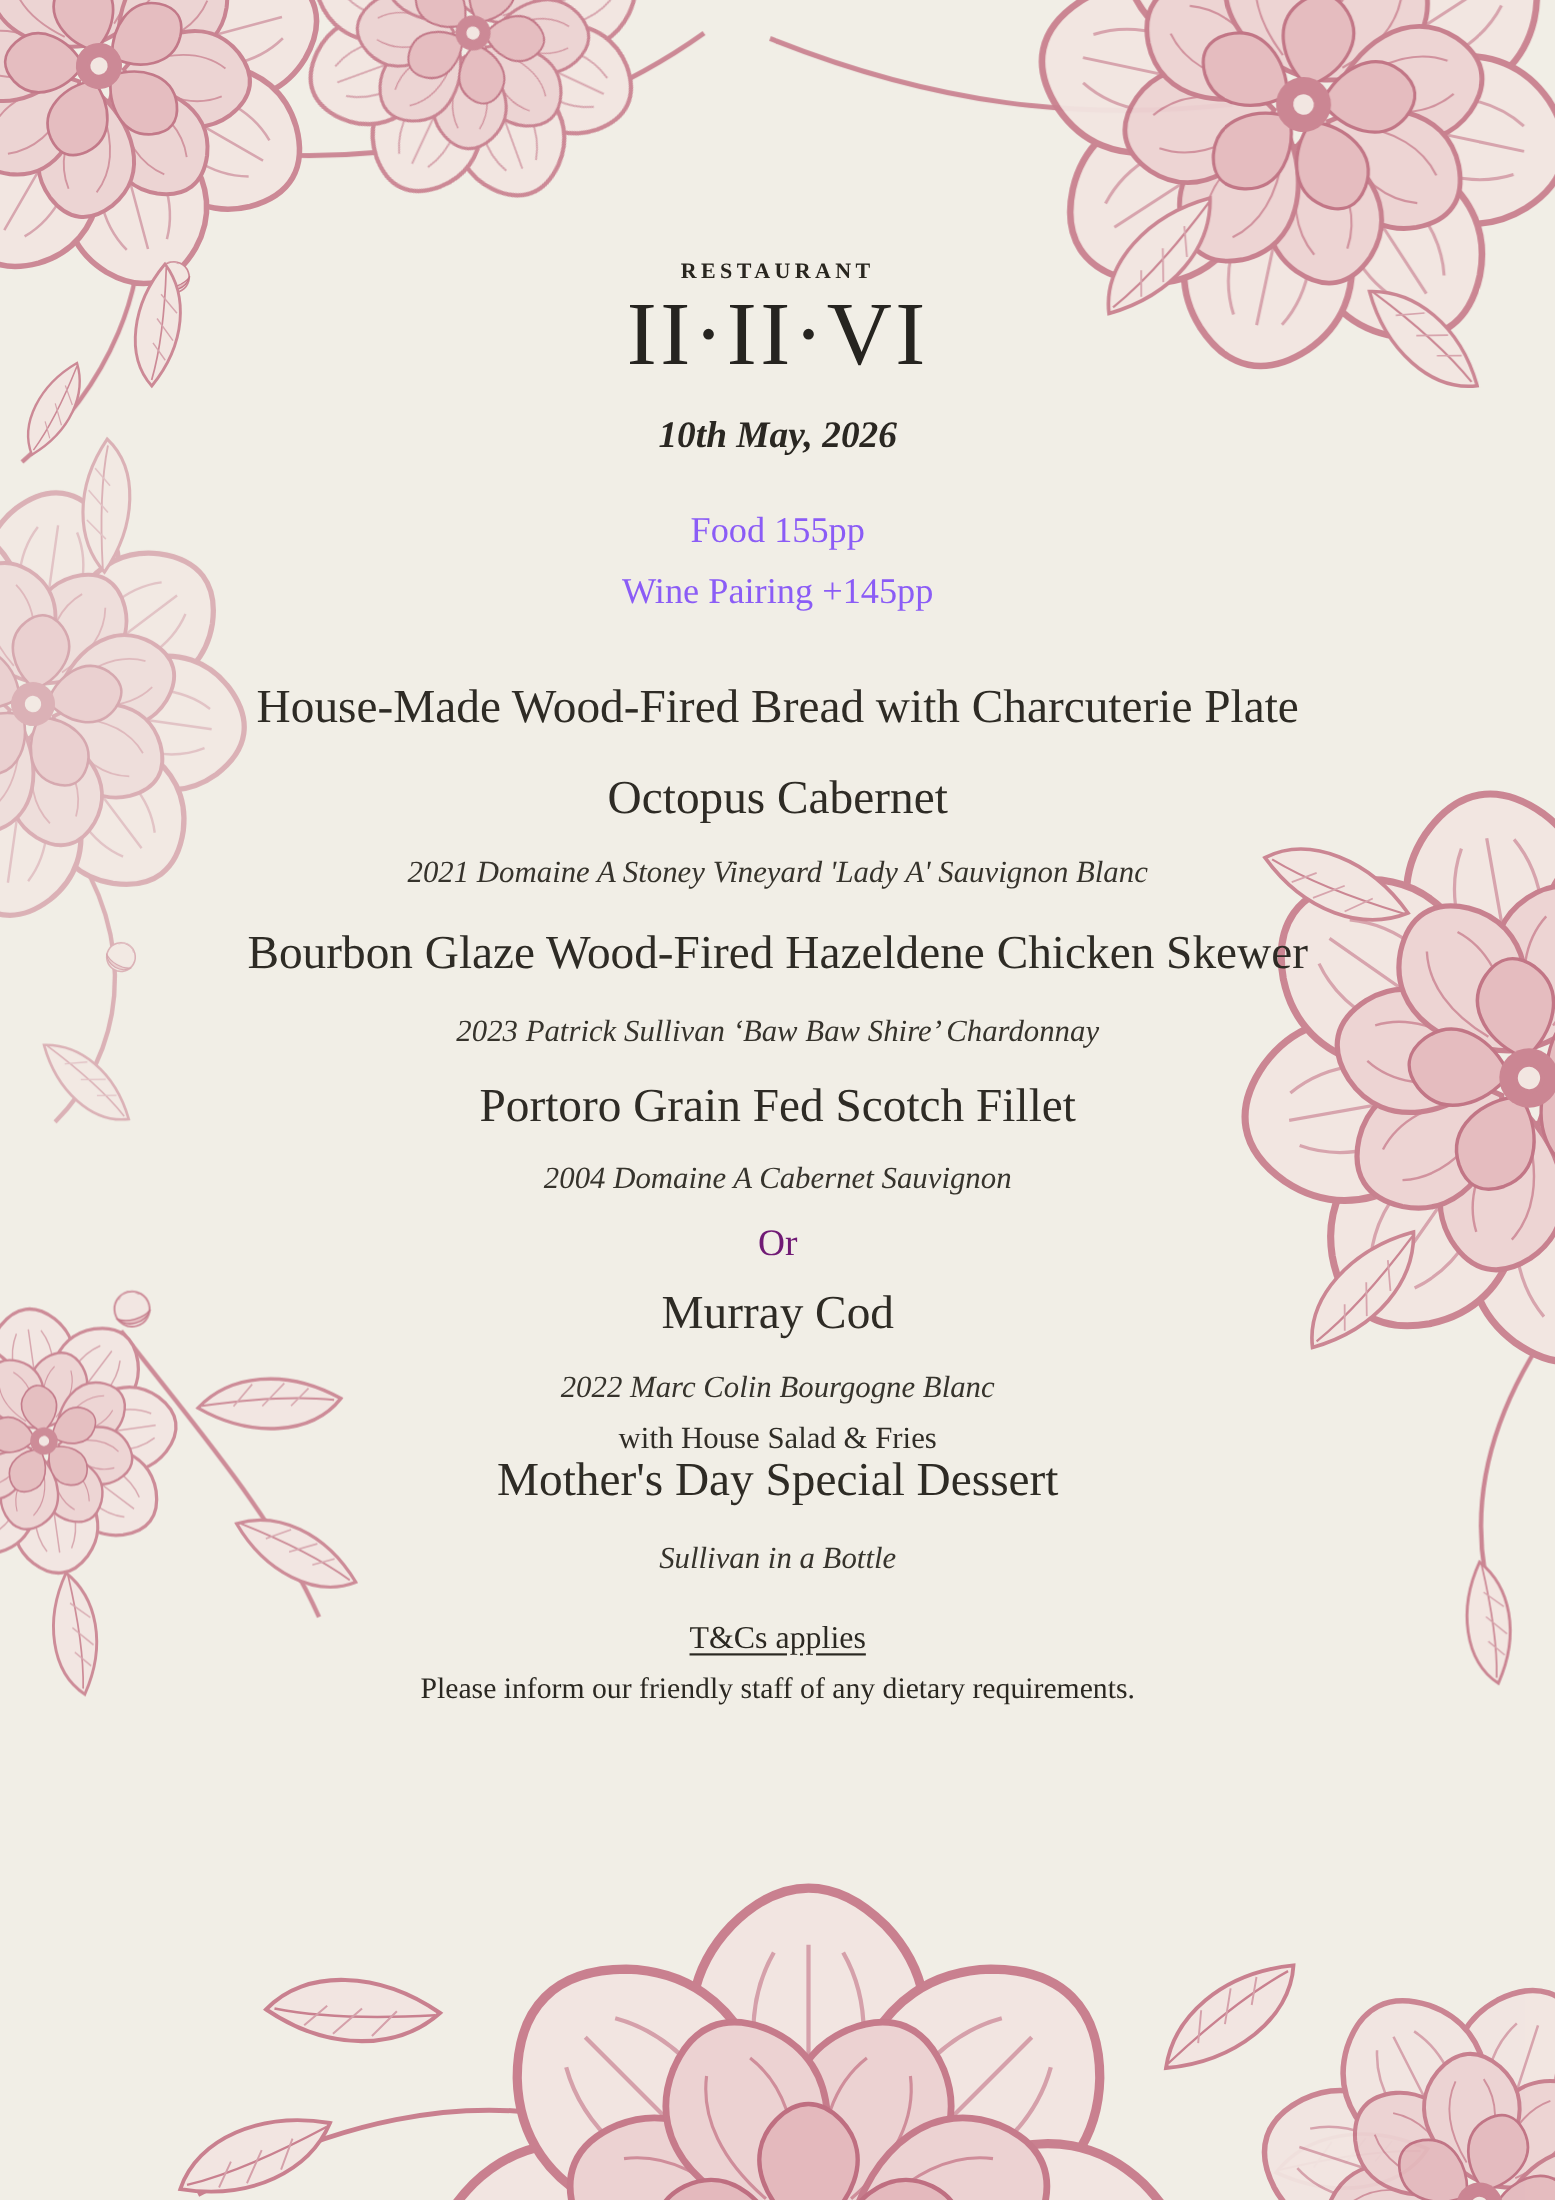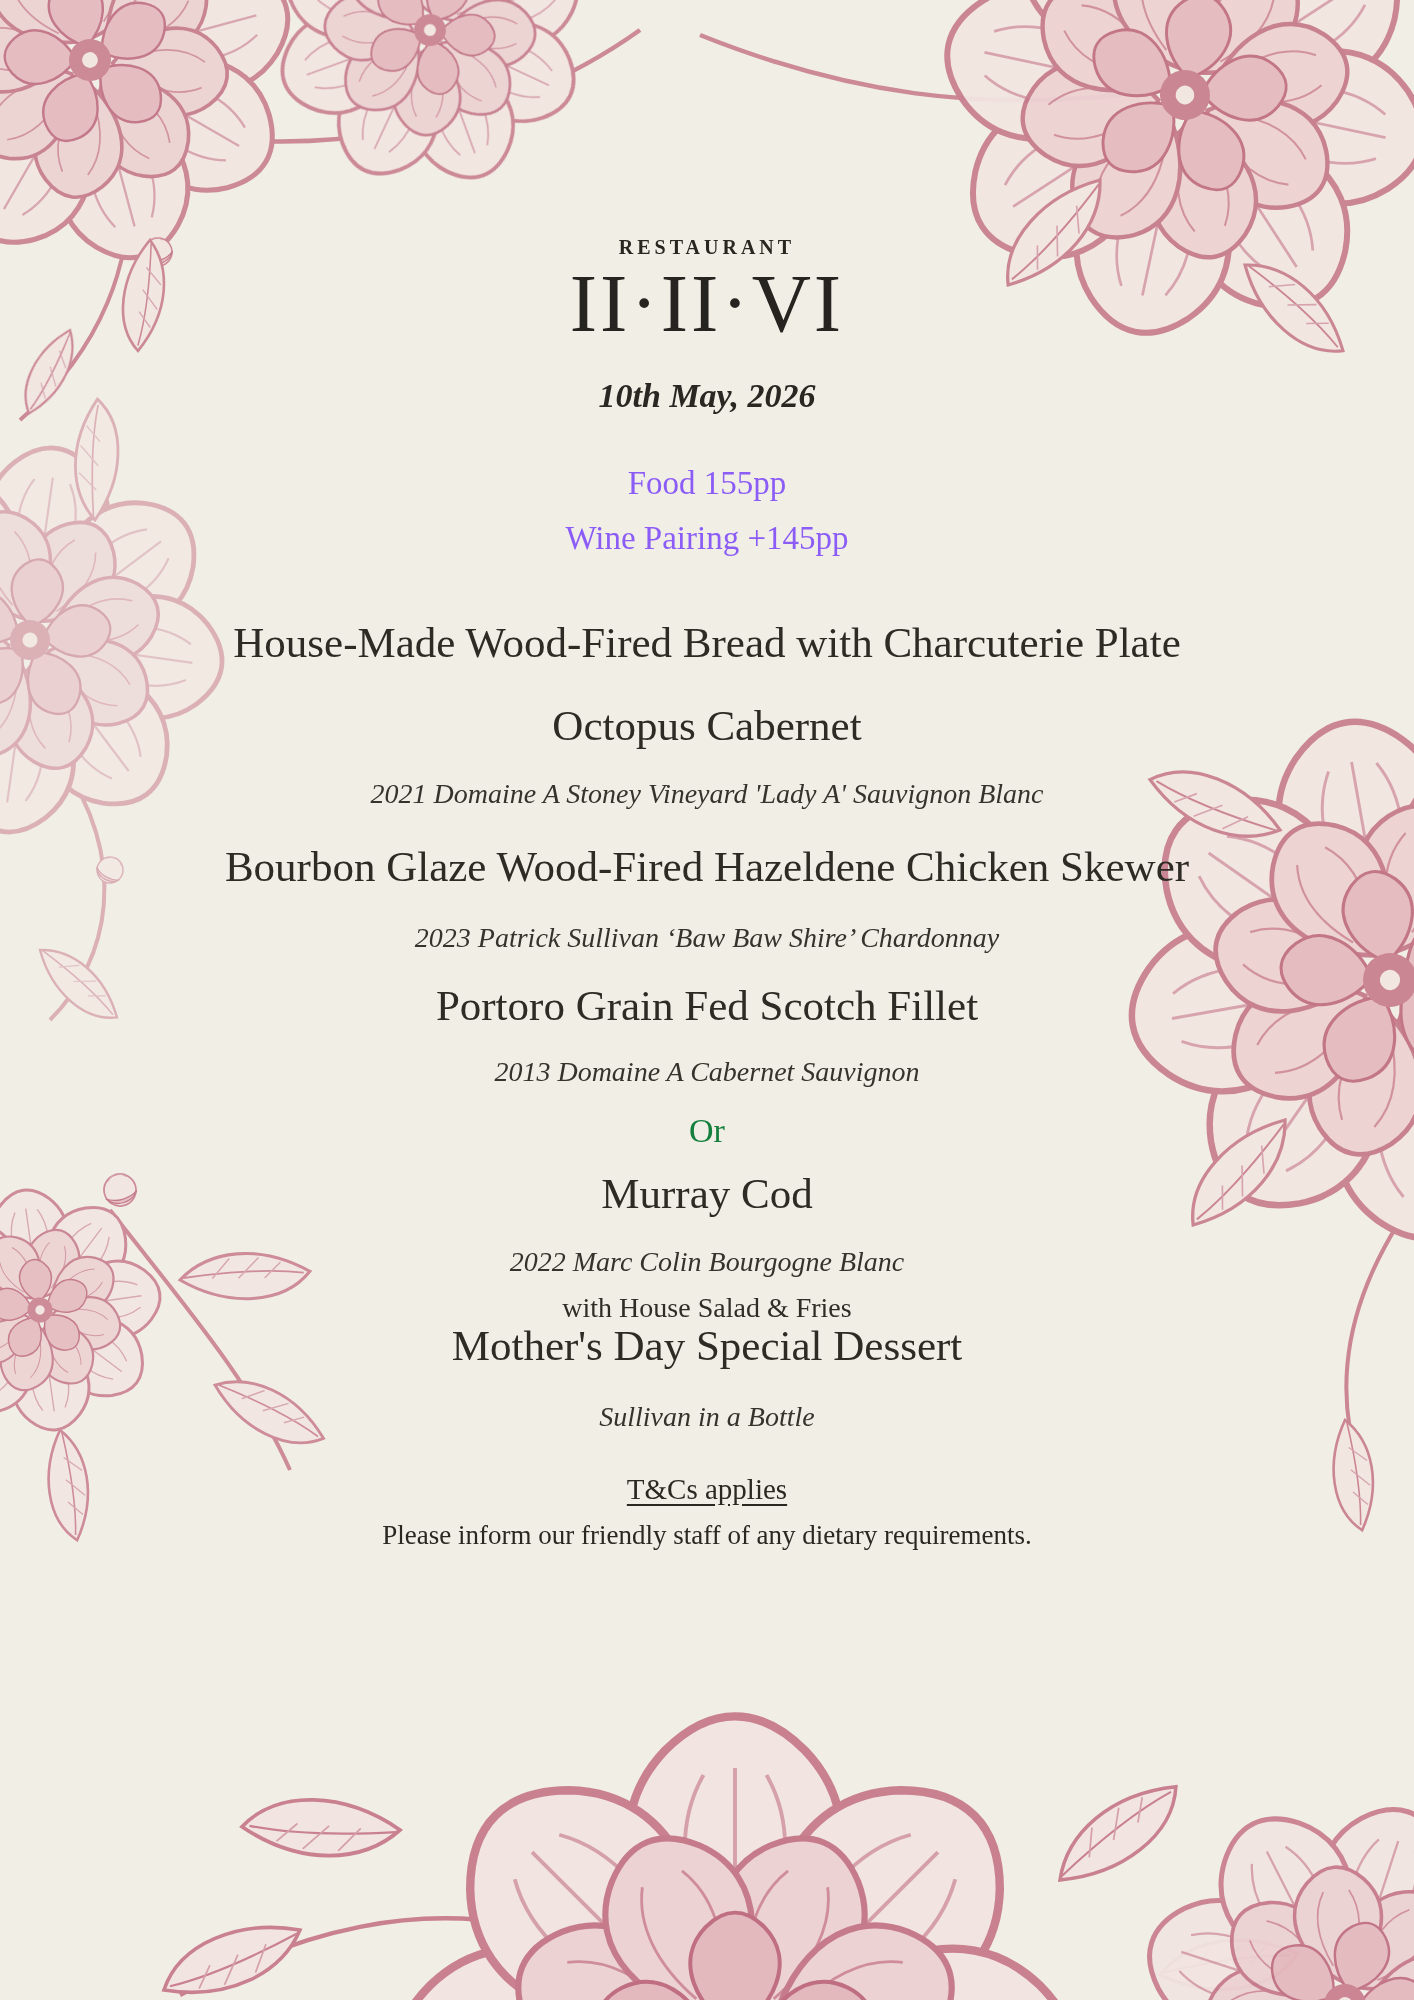--- a/index.html
+++ b/index.html
@@ -27,21 +27,21 @@
   .price-wine{margin-top:18px;}
   .course{font-size:43px;line-height:1;color:#2e2b25;}
   .wine{font-style:italic;font-size:28px;line-height:1;color:#36332c;}
   .mt-bread{margin-top:64px;}
   .mt-octopus{margin-top:40px;}
   .mt-wine1{margin-top:33px;}
   .mt-bourbon{margin-top:37px;}
   .mt-wine2{margin-top:36px;}
   .mt-portoro{margin-top:32px;}
   .mt-wine3{margin-top:31px;}
-  .or-sep{font-size:34px;margin-top:26px;color:#15803d;}
+  .or-sep{font-size:34px;margin-top:26px;color:#701a75;}
   .mt-murray{margin-top:22px;}
   .mt-wine4{margin-top:33px;}
   .side-note{font-size:28px;margin-top:16px;color:#302d27;}
   .mt-dessert{}
   .mt-choc{margin-top:36px;}
   .terms{font-size:29px;margin-top:42px;text-decoration:underline;text-underline-offset:5px;color:#2b2822;}
   .footer-note{font-size:27px;margin-top:14px;color:#2b2822;}
 </style>
 </head>
 <body>
@@ -163,21 +163,21 @@
 
   <div class="course mt-bread">House-Made Wood-Fired Bread with Charcuterie Plate</div>
 
   <div class="course mt-octopus">Octopus Cabernet</div>
   <div class="wine mt-wine1">2021 Domaine A Stoney Vineyard 'Lady A' Sauvignon Blanc</div>
 
   <div class="course mt-bourbon">Bourbon Glaze Wood-Fired Hazeldene Chicken Skewer</div>
   <div class="wine mt-wine2">2023 Patrick Sullivan ‘Baw Baw Shire’ Chardonnay</div>
 
   <div class="course mt-portoro">Portoro Grain Fed Scotch Fillet</div>
-  <div class="wine mt-wine3">2013 Domaine A Cabernet Sauvignon</div>
+  <div class="wine mt-wine3">2004 Domaine A Cabernet Sauvignon</div>
 
   <div class="or-sep">Or</div>
 
   <div class="course mt-murray">Murray Cod</div>
   <div class="wine mt-wine4">2022 Marc Colin Bourgogne Blanc</div>
   <div class="side-note">with House Salad &amp; Fries</div>
 
   <div class="course mt-dessert">Mother's Day Special Dessert</div>
   <div class="wine mt-choc">Sullivan in a Bottle</div>
 

